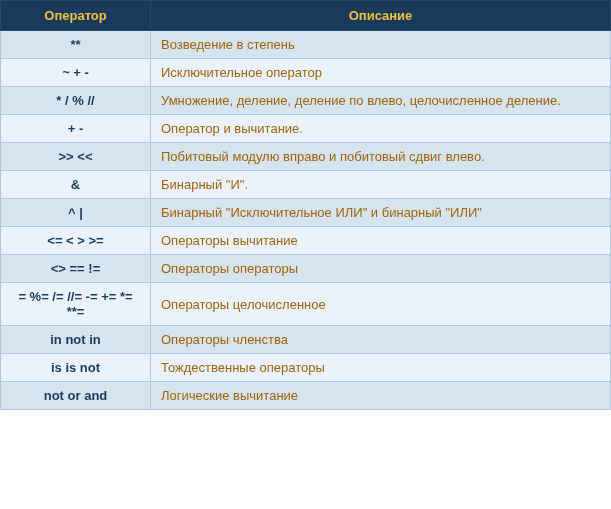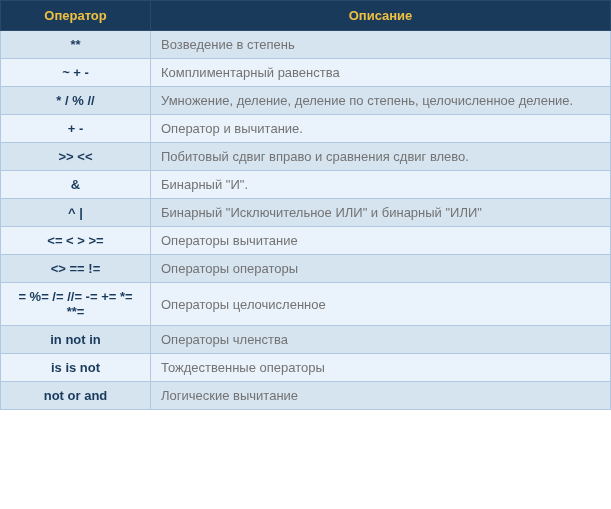--- a/index.html
+++ b/index.html
@@ -29,21 +29,21 @@
     }
     tbody tr:nth-child(odd) {
       background-color: #d6e4f0;
     }
     tbody tr:nth-child(even) {
       background-color: #eaf3fb;
     }
     tbody td {
       padding: 6px 10px;
       border: 1px solid #b0c8e0;
-      color: #737373;
+      color: #a16207;
       vertical-align: middle;
     }
     tbody td:first-child {
       text-align: center;
       font-weight: bold;
       color: #1a3a5c;
       width: 150px;
     }
   </style>
 </head>
@@ -56,33 +56,33 @@
       <th>Описание</th>
     </tr>
   </thead>
   <tbody id="table-body">
   <tr>
         <td>**</td>
         <td>Возведение в степень</td>
       </tr>
       <tr>
         <td>~ + -</td>
-        <td>Комплиментарный равенства</td>
+        <td>Исключительное оператор</td>
       </tr>
       <tr>
         <td>* / % //</td>
-        <td>Умножение, деление, деление по степень, целочисленное деление.</td>
+        <td>Умножение, деление, деление по влево, целочисленное деление.</td>
       </tr>
       <tr>
         <td>+ -</td>
         <td>Оператор и вычитание.</td>
       </tr>
       <tr>
         <td>&gt;&gt; &lt;&lt;</td>
-        <td>Побитовый сдвиг вправо и сравнения сдвиг влево.</td>
+        <td>Побитовый модулю вправо и побитовый сдвиг влево.</td>
       </tr>
       <tr>
         <td>&amp;</td>
         <td>Бинарный "И".</td>
       </tr>
       <tr>
         <td>^ |</td>
         <td>Бинарный  "Исключительное ИЛИ" и бинарный "ИЛИ"</td>
       </tr>
       <tr>

